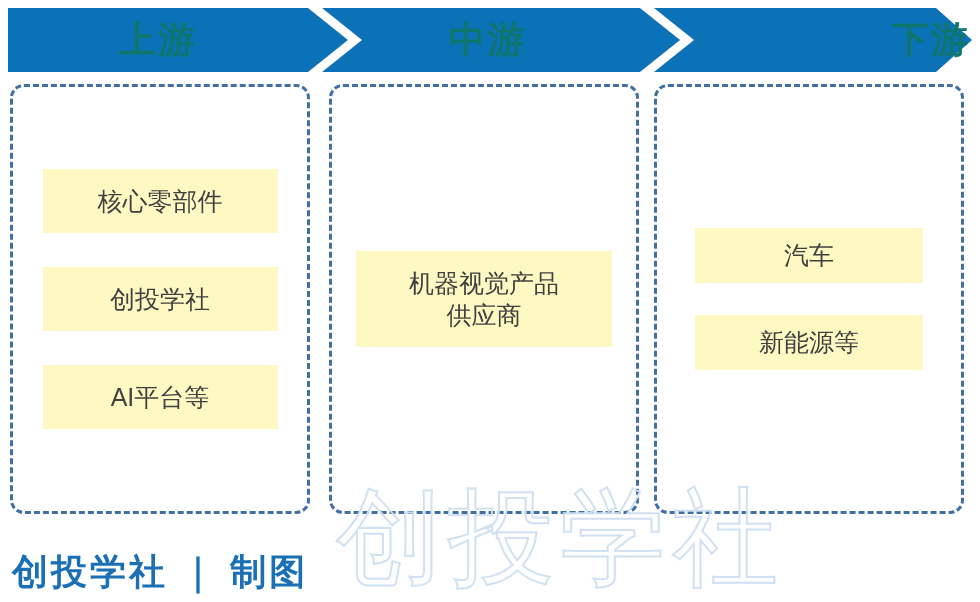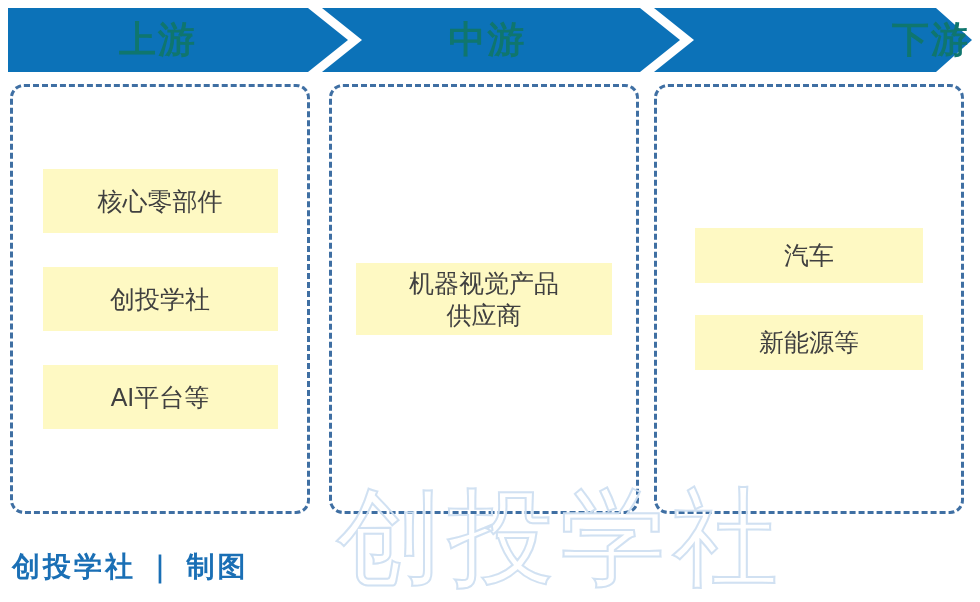--- a/index.html
+++ b/index.html
@@ -78,21 +78,21 @@
     white-space: pre-line;
     line-height: 1.3;
   }
   #stage-upstream .chip {
     width: 235px;
     height: 64px;
     margin: 17px 0;
   }
   #stage-midstream .chip {
     width: 256px;
-    height: 72px;
+    height: 96px;
     margin: 0;
   }
   #stage-downstream .chip {
     width: 228px;
     height: 55px;
     margin: 16px 0;
   }
 
   
   #watermark {
@@ -109,21 +109,21 @@
     pointer-events: none;
     user-select: none;
     opacity: 0.95;
   }
 
   
   #footer-credit {
     position: absolute;
     left: 12px;
     top: 548px;
-    font-size: 28px;
+    font-size: 36px;
     font-weight: bold;
     color: #1a6fb5;
     font-family: "Liberation Serif", "DejaVu Serif", serif;
     letter-spacing: 3px;
     white-space: nowrap;
   }
 </style>
 </head>
 <body>
 

